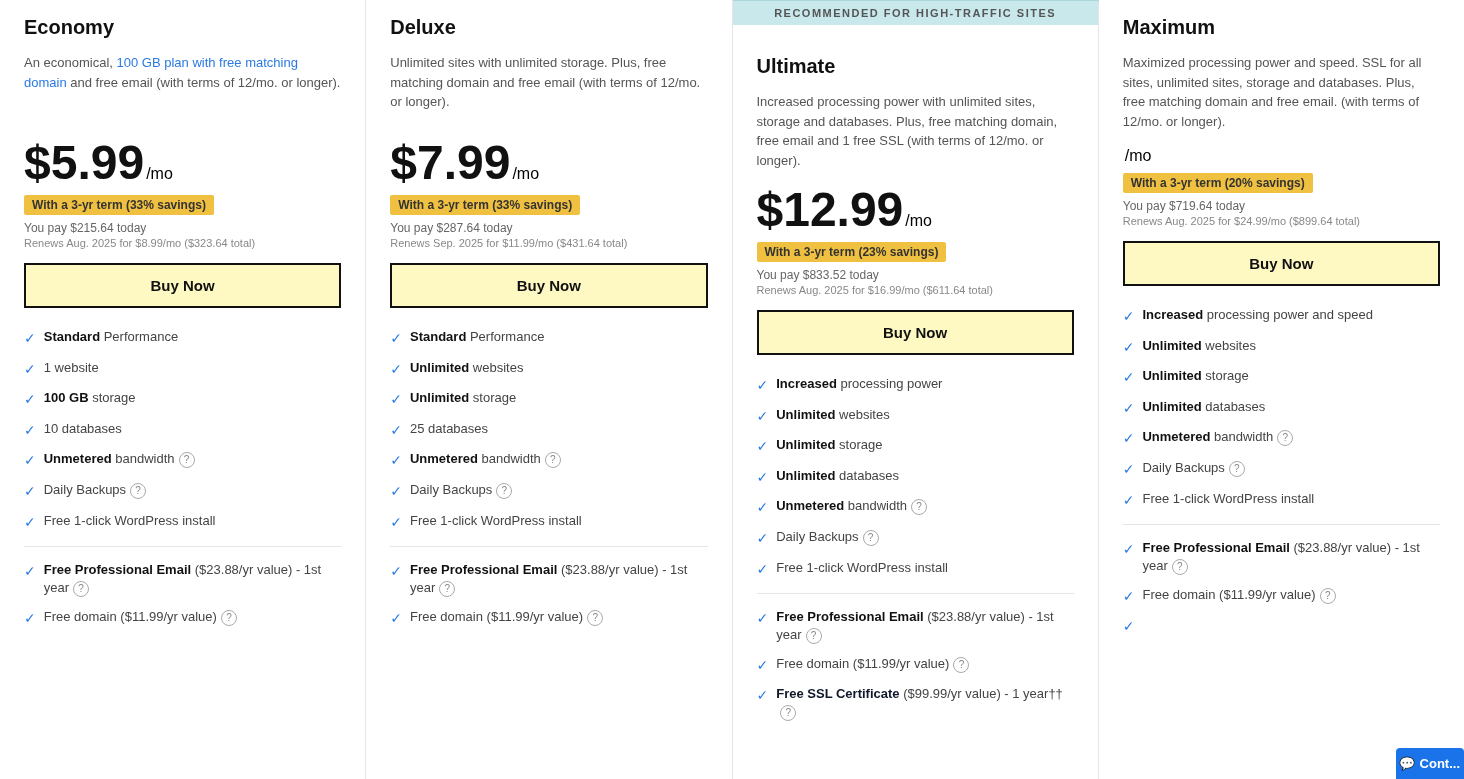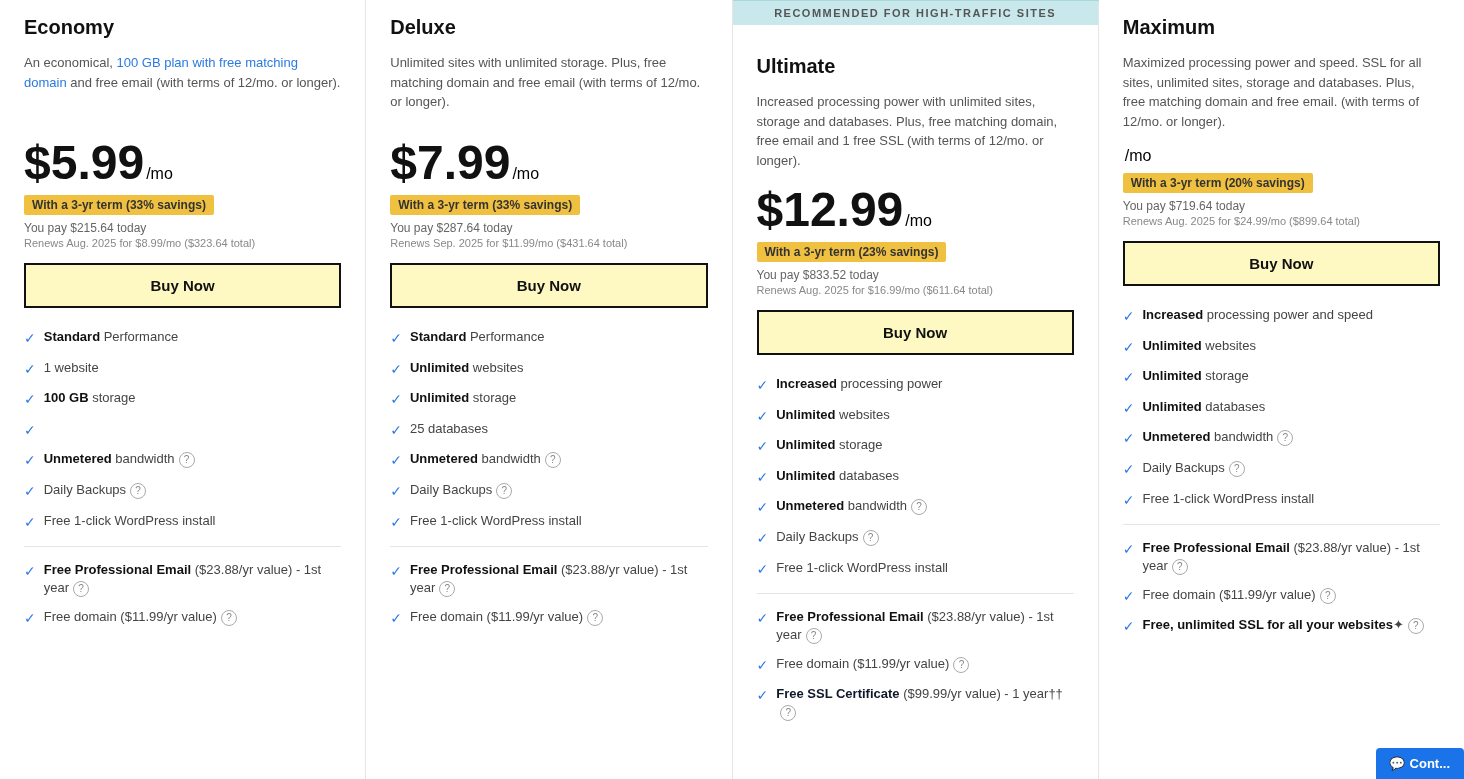--- a/index.html
+++ b/index.html
@@ -154,21 +154,21 @@
     .free-ssl {
       color: #0f172a;
       font-weight: 700;
     }
     .chat-widget {
       position: fixed;
       bottom: 0;
       right: 0;
       background: #1a73e8;
       color: #fff;
-      padding: 8px 14px;
+      padding: 8px 4px;
       font-size: 13px;
       font-weight: 600;
       cursor: pointer;
       border-radius: 4px 4px 0 0;
     }
   </style>
 </head>
 <body>
 
 <div class="plans-container">
@@ -183,20 +183,21 @@
         <li>
           <span class="check-icon">✓</span>
           <span class="feature-text">1 website</span>
         </li>
         <li>
           <span class="check-icon">✓</span>
           <span class="feature-text"><span class="feature-bold">100 GB</span> storage</span>
         </li>
         <li>
           <span class="check-icon">✓</span>
+          <span class="feature-text">10 databases</span>
         </li>
         <li>
           <span class="check-icon">✓</span>
           <span class="feature-text"><span class="feature-bold">Unmetered</span> bandwidth<span class="info-icon">?</span></span>
         </li>
         <li>
           <span class="check-icon">✓</span>
           <span class="feature-text">Daily Backups<span class="info-icon">?</span></span>
         </li>
         <li>
@@ -344,20 +345,19 @@
         <li>
           <span class="check-icon">✓</span>
           <span class="feature-text"><span class="feature-bold">Free Professional Email</span> ($23.88/yr value) - 1st year<span class="info-icon">?</span></span>
         </li>
         <li>
           <span class="check-icon">✓</span>
           <span class="feature-text">Free domain ($11.99/yr value)<span class="info-icon">?</span></span>
         </li>
         <li>
           <span class="check-icon">✓</span>
-          <span class="feature-text"><span class="feature-bold">Free, unlimited SSL for all your websites</span>✦<span class="info-icon">?</span></span>
         </li>
       </ul></div>
   </div>
 
 <div class="chat-widget">
   💬 <span>Cont...</span>
 </div>
 
 </body></html>

